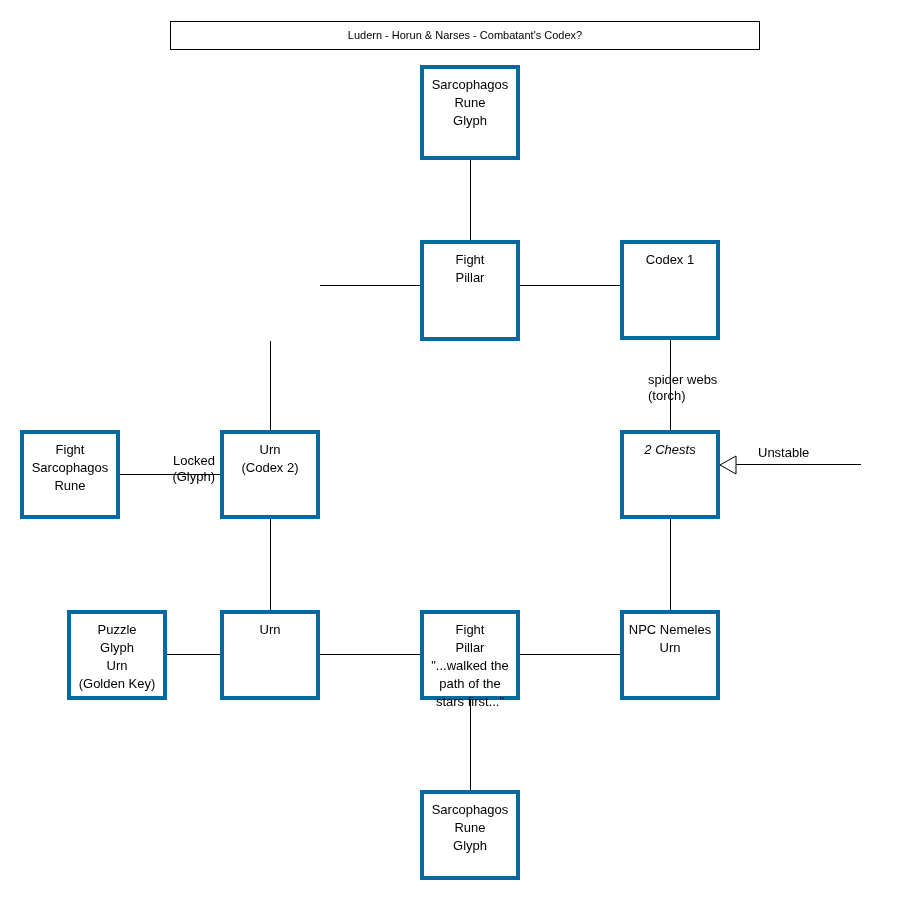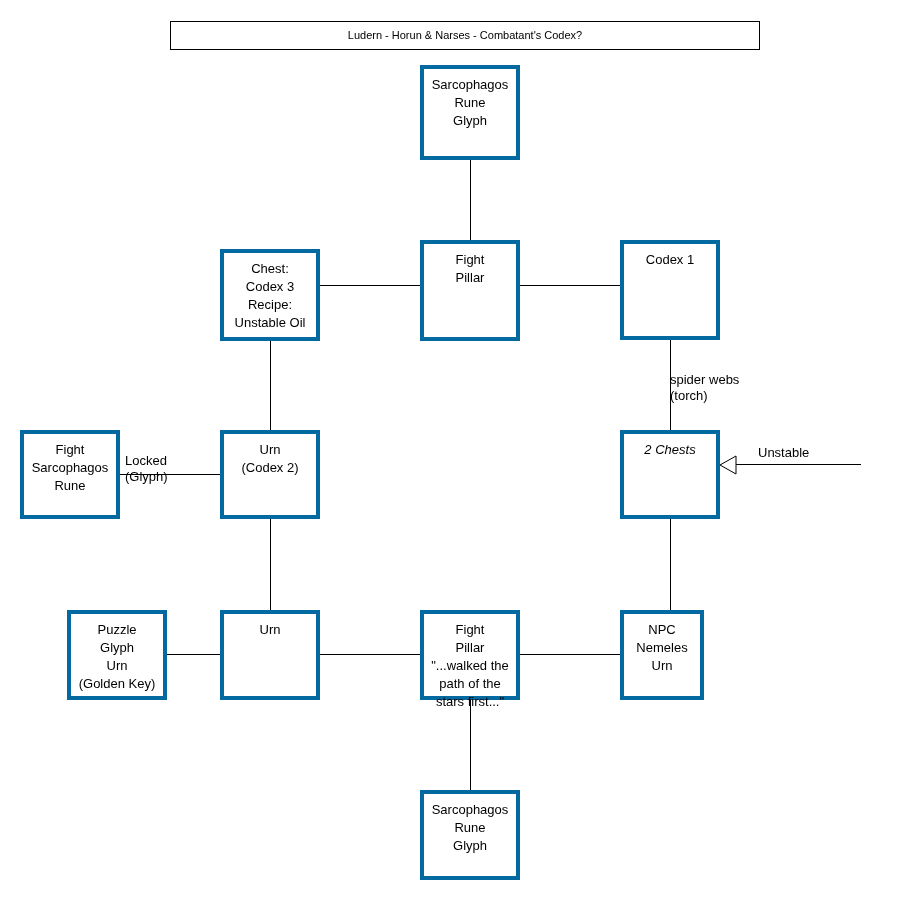--- a/index.html
+++ b/index.html
@@ -48,41 +48,41 @@
   .edge-h { height: 1px; }
   .edge-v { width: 1px; }
   .edge-label {
     position: absolute;
     font-size: 13px;
     line-height: 16px;
     white-space: pre-line;
     background: transparent;
     z-index: 2;
   }
-  .edge-label.centered { text-align: left; }
+  .edge-label.centered { text-align: right; }
   .arrowhead {
     position: absolute;
     z-index: 2;
   }
 </style>
 </head>
 <body>
 
 <div id="canvas">
 
   <div class="title-box" style="left:170px; top:21px; width:590px; height:29px;">Ludern - Horun &amp; Narses - Combatant's Codex?</div>
 
   <div class="edge-v" style="left:470px; top:160px; height:80px;"></div>
 
   <div class="edge-h" style="left:320px; top:285px; width:100px;"></div>
 
   <div class="edge-h" style="left:520px; top:285px; width:100px;"></div>
 
   <div class="edge-v" style="left:670px; top:340px; height:90px;"></div>
-  <div class="edge-label" style="left:670px; top:372px; width:110px;">spider webs
+  <div class="edge-label" style="left:648px; top:372px; width:110px;">spider webs
 (torch)</div>
 
   <div class="edge-v" style="left:270px; top:341px; height:89px;"></div>
 
   <div class="edge-h" style="left:120px; top:474px; width:100px;"></div>
   <div class="edge-label centered" style="left:125px; top:453px; width:90px;">Locked
 (Glyph)</div>
 
   <div class="edge-v" style="left:670px; top:519px; height:91px;"></div>
 
@@ -99,24 +99,20 @@
   <div class="edge-h" style="left:734px; top:464px; width:127px;"></div>
   <svg class="arrowhead" style="left:718px; top:454px;" width="20" height="22" viewBox="0 0 20 22">
     <polygon points="2,11 18,2 18,20" fill="#ffffff" stroke="#000000" stroke-width="1"></polygon>
   </svg>
   <div class="edge-label" style="left:758px; top:445px; width:120px;">Unstable</div>
 
   <div class="node" style="left:420px; top:65px; width:100px; height:95px;">Sarcophagos
 Rune
 Glyph</div>
 
-  <div class="node" style="left:220px; top:249px; width:100px; height:92px;">Chest:
-Codex 3
-Recipe:
-Unstable Oil</div>
 
   <div class="node" style="left:420px; top:240px; width:100px; height:101px;">Fight
 Pillar</div>
 
   <div class="node" style="left:620px; top:240px; width:100px; height:100px;">Codex 1</div>
 
   <div class="node" style="left:20px; top:430px; width:100px; height:89px;">Fight
 Sarcophagos
 Rune</div>
 
@@ -131,20 +127,20 @@
 (Golden Key)</div>
 
   <div class="node" style="left:220px; top:610px; width:100px; height:90px;">Urn</div>
 
   <div class="node" style="left:420px; top:610px; width:100px; height:90px;">Fight
 Pillar
 "...walked the
 path of the
 stars first..."</div>
 
-  <div class="node" style="left:620px; top:610px; width:84px; height:90px;">NPC Nemeles
+  <div class="node" style="left:620px; top:610px; width:100px; height:90px;">NPC Nemeles
 Urn</div>
 
   <div class="node" style="left:420px; top:790px; width:100px; height:90px;">Sarcophagos
 Rune
 Glyph</div>
 
 </div>
 
 </body></html>

